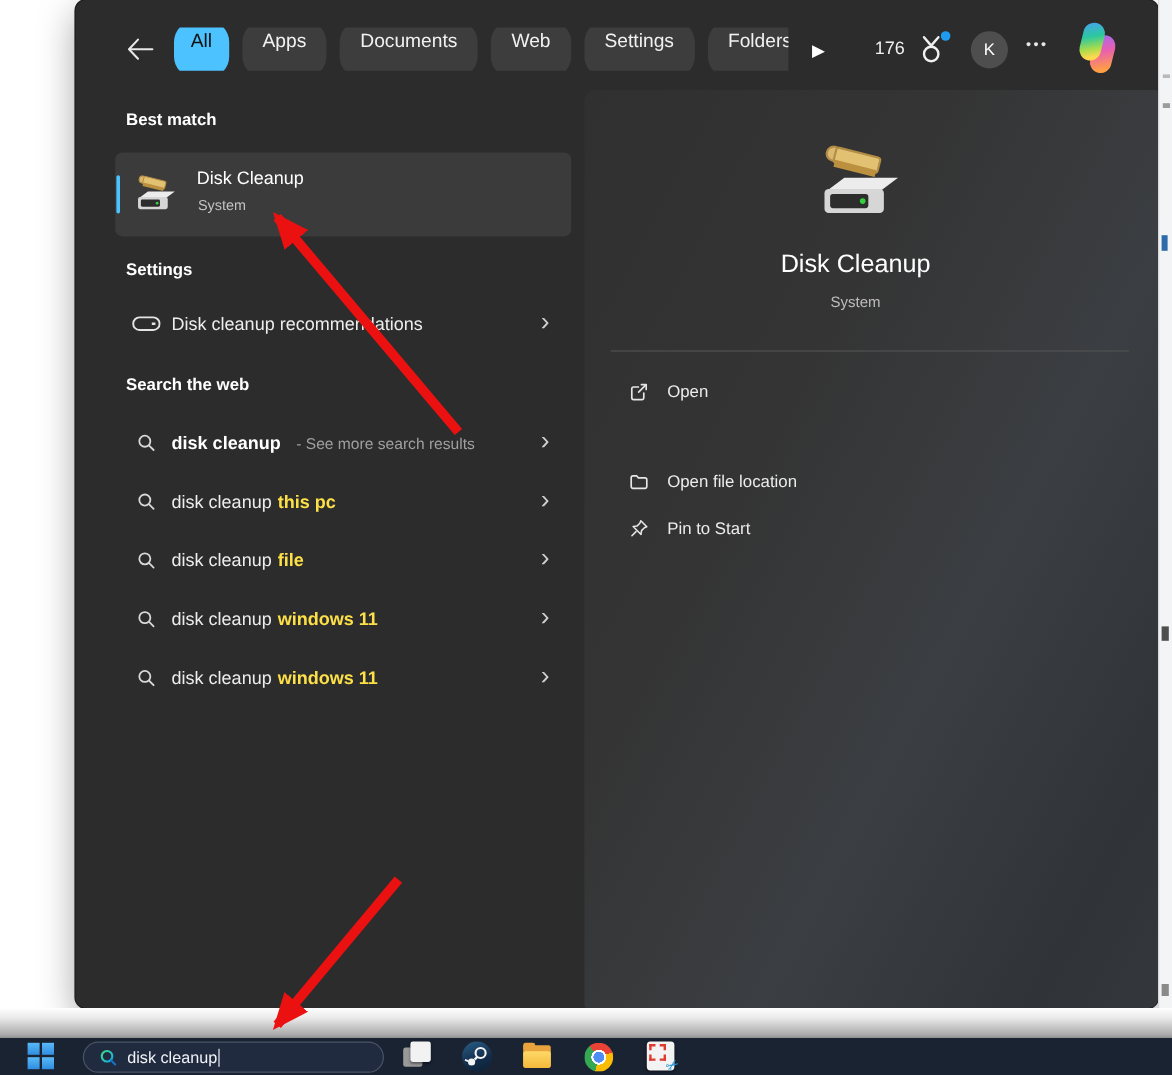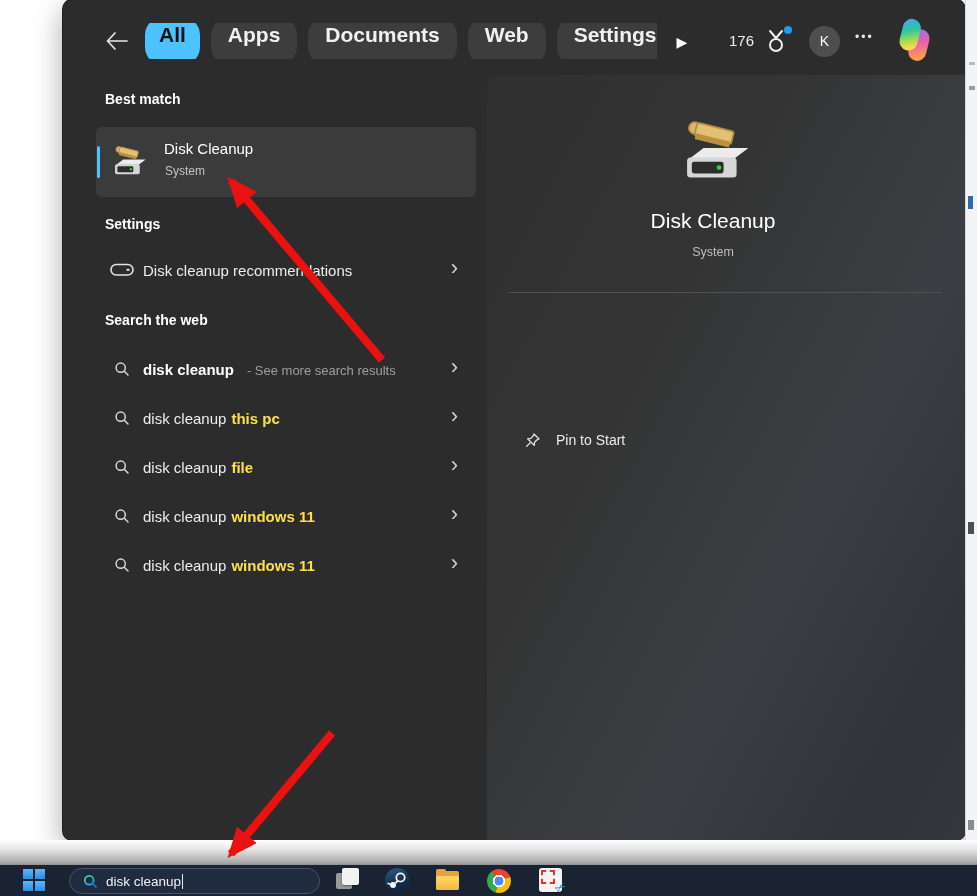--- a/index.html
+++ b/index.html
@@ -8,21 +8,21 @@
 
   
   .window { position:absolute; left:63px; top:0; width:902px; height:840px;
             background:#2c2c2c; border-radius:9px; box-shadow:0 0 0 1px #1e1e1e, 0 10px 30px rgba(0,0,0,.35); }
 
   
   .back-btn { position:absolute; left:40px; top:27px; width:28px; height:28px; color:#e8e8e8; }
   .pills-clip { position:absolute; left:82px; top:23px; width:512px; height:36px; overflow:hidden; }
   .pills { display:flex; gap:11px; height:36px; align-items:center; }
   .pill { flex:0 0 auto; height:48px; line-height:36px; padding:0 17px; border-radius:18px;
-          background:#3d3d3d; color:#f1f1f1; font-size:21px; white-space:nowrap;font-weight:bold; }
+          background:#3d3d3d; color:#f1f1f1; font-size:16px; white-space:nowrap; }
   .pill.selected { background:#4cc2ff; color:#111; padding:0 14px; }
   .scroll-btn { position:absolute; left:607px; top:30px; width:24px; height:24px; color:#fff;
                 font-size:14px; line-height:24px; text-align:center; }
   .rewards-count { position:absolute; left:666px; top:32px; color:#f0f0f0; font-size:15px; }
   .rewards-ic { position:absolute; left:702px; top:28px; width:26px; height:28px; }
   .rewards-dot { position:absolute; right:-1px; top:-2px; width:8px; height:8px; border-radius:50%; background:#1e9bf0; }
   .avatar { position:absolute; left:746px; top:26px; width:31px; height:31px; border-radius:50%;
             background:#4e4e4e; color:#fff; font-size:14px; text-align:center; line-height:31px; }
   .more-btn { position:absolute; left:792px; top:30px; color:#e8e8e8; font-size:12px; letter-spacing:2px; }
   .copilot { position:absolute; left:828px; top:16px; width:48px; height:48px; }
@@ -273,22 +273,40 @@
           <polygon points="12,32 24,23 62,23 50,32" fill="#ececec"></polygon>
           <rect x="10" y="31" width="42" height="17" rx="3" fill="#d6d6d6"></rect>
           <rect x="14" y="34.5" width="27" height="10" rx="2" fill="#2d2d2d"></rect>
           <circle cx="37" cy="39.5" r="2" fill="#35d13c"></circle>
         </svg>
       </div>
       <div class="app-title">Disk Cleanup</div>
       <div class="app-sub">System</div>
       <div class="divider"></div>
 
-
-
+      <div class="action" style="top:233px;">
+        <span class="aic">
+          <svg class="lineart" width="17" height="17" viewBox="0 0 17 17" fill="none" stroke="#e6e6e6" stroke-width="1.4" stroke-linecap="round" stroke-linejoin="round">
+            <path d="M10.5 2.5 h4 v4"></path>
+              <path d="M14.2 2.8 L8.2 8.8"></path>
+            <path d="M12.5 9.5 v4 a1.5 1.5 0 0 1 -1.5 1.5 H4 a1.5 1.5 0 0 1 -1.5 -1.5 V6 A1.5 1.5 0 0 1 4 4.5 h4"></path>
+          </svg>
+        </span>
+        <span class="albl">Open</span>
+      </div>
+
+
+      <div class="action" style="top:308px;">
+        <span class="aic">
+          <svg class="lineart" width="17" height="17" viewBox="0 0 17 17" fill="none" stroke="#e6e6e6" stroke-width="1.4" stroke-linejoin="round">
+            <path d="M2 5 a1.5 1.5 0 0 1 1.5 -1.5 h3 l1.5 1.8 h5.5 a1.5 1.5 0 0 1 1.5 1.5 v5.7 a1.5 1.5 0 0 1 -1.5 1.5 h-10 A1.5 1.5 0 0 1 2 12.5 Z"></path>
+          </svg>
+        </span>
+        <span class="albl">Open file location</span>
+      </div>
 
       <div class="action" style="top:347px;align-items:center;">
         <span class="aic">
           <svg class="lineart" width="17" height="17" viewBox="0 0 17 17" fill="none" stroke="#e6e6e6" stroke-width="1.3" stroke-linejoin="round" stroke-linecap="round">
             <path d="M10 2 L15 7 L13 7.8 L10.6 10.2 L10.2 13.4 L3.6 6.8 L6.8 6.4 L9.2 4 Z"></path>
             <line x1="6" y1="11" x2="2.6" y2="14.4"></line>
           </svg>
         </span>
         <span class="albl">Pin to Start</span>
       </div>

